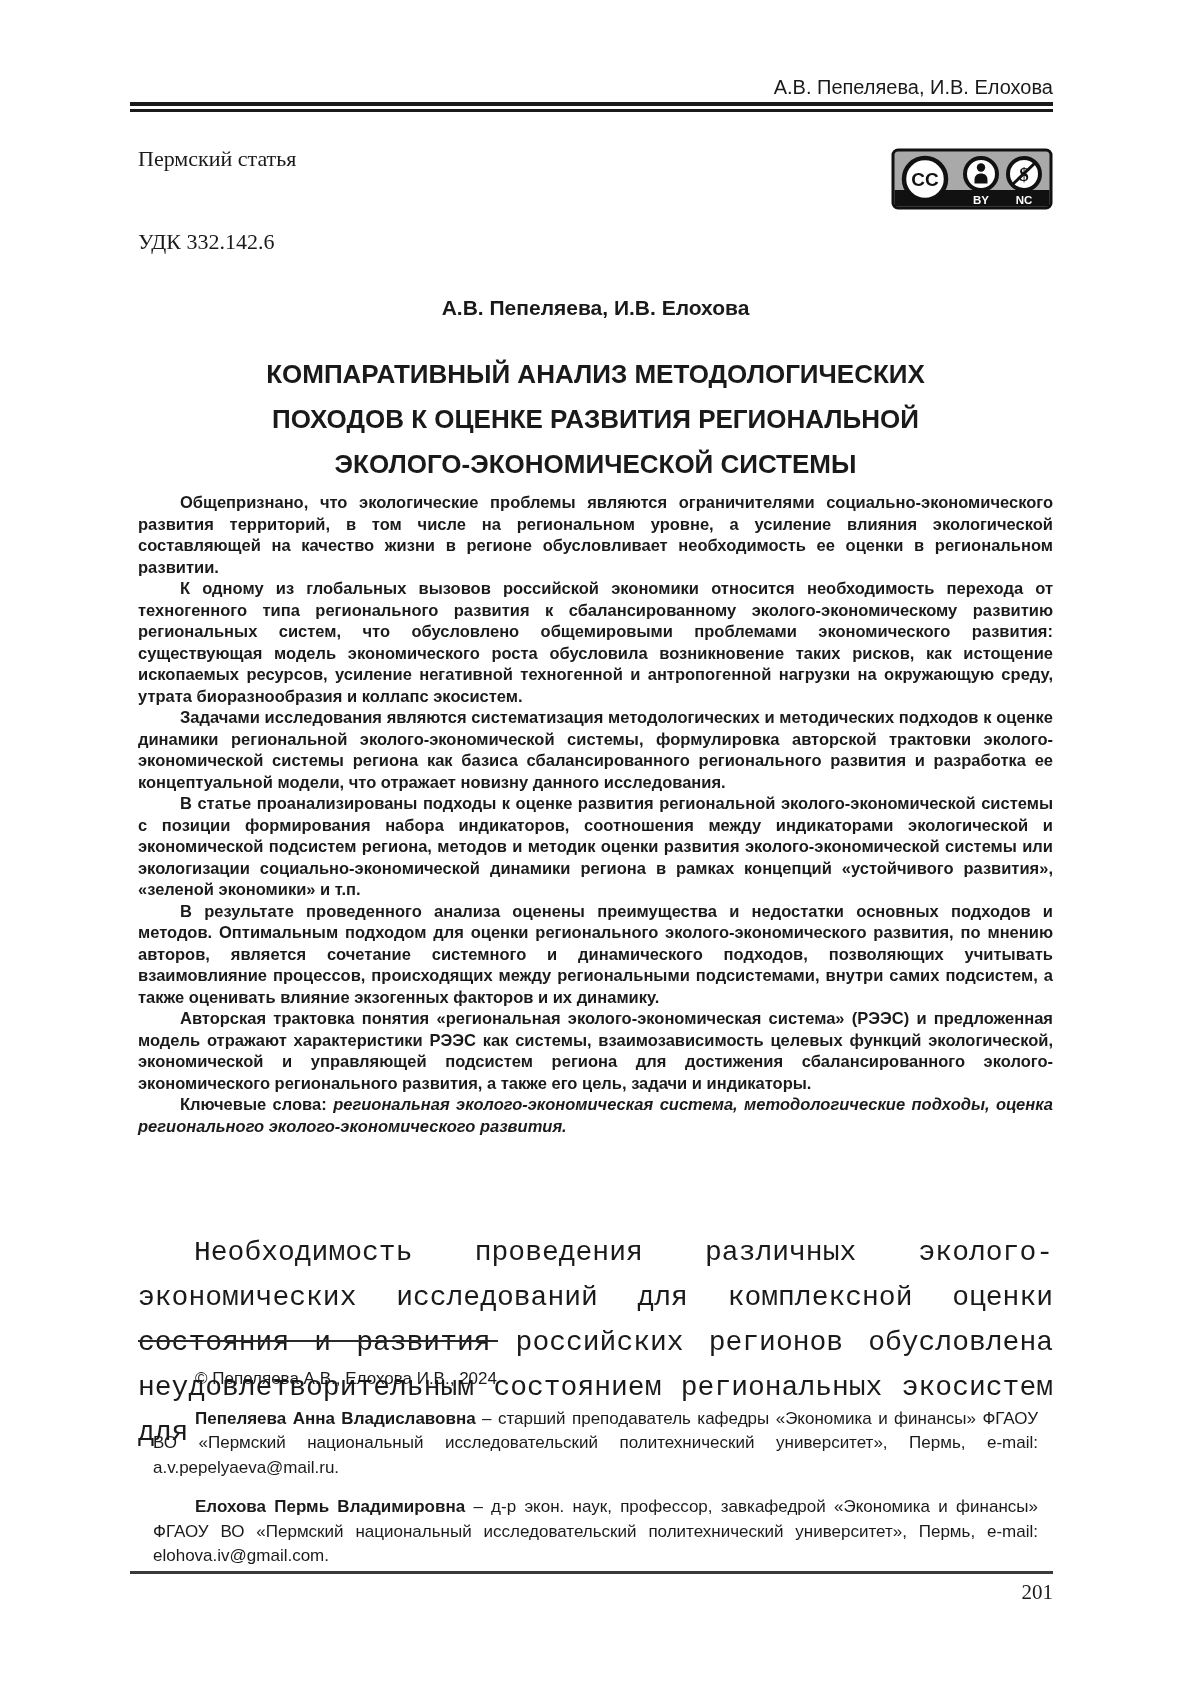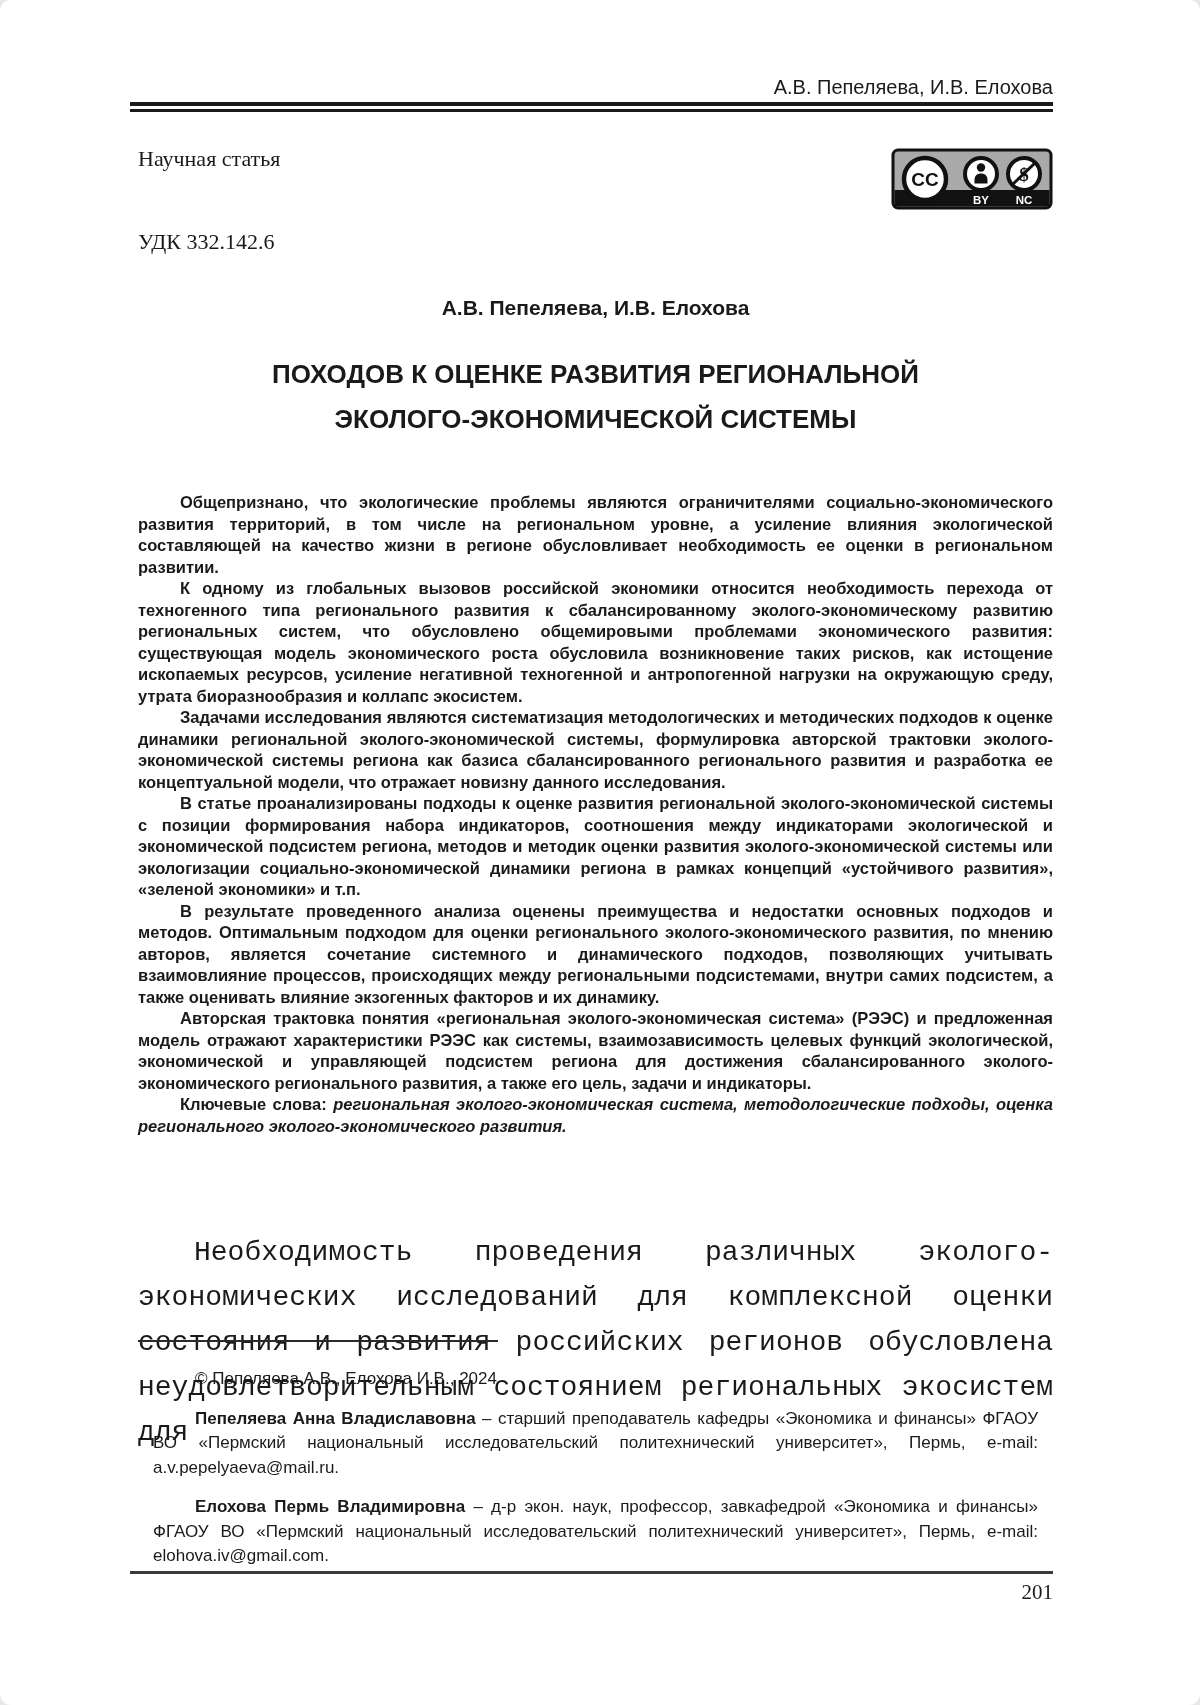--- a/index.html
+++ b/index.html
@@ -4,21 +4,20 @@
 <style>
   html,body{margin:0;padding:0;background:#e8e8e8;}
   .page{
     position:relative;
     width:1200px;height:1705px;
     margin:0 auto;
     background:#ffffff;
     color:#1a1a1a;
     font-family:"Liberation Serif", serif;
     overflow:hidden;
-    border-radius:11px;
   }
 
   .running-head{
     position:absolute;top:76px;right:147px;
     font-family:"Liberation Sans", sans-serif;
     font-size:20px;color:#1a1a1a;
   }
   .head-rule{
     position:absolute;top:102px;left:130px;width:923px;
     height:3px;
@@ -90,21 +89,21 @@
   }
 </style>
 </head>
 <body>
 
 <div class="page">
 
   <div class="running-head">А.В. Пепеляева, И.В. Елохова</div>
   <div class="head-rule"></div>
 
-  <div class="article-type">Научная статья</div>
+  <div class="article-type">Пермский статья</div>
 
   <div class="license-badge">
     <svg width="162" height="62" viewBox="0 0 162 62">
       <rect x="2" y="2" width="158" height="58" rx="5" fill="#a9a9a9" stroke="#111111" stroke-width="3"></rect>
       <rect x="3.5" y="42" width="155" height="16.5" fill="#111111"></rect>
       <g>
         <circle cx="34" cy="31" r="21" fill="#ffffff" stroke="#111111" stroke-width="4.5"></circle>
         <text x="34" y="38" text-anchor="middle" font-family="Liberation Sans, sans-serif" font-size="19" font-weight="bold" fill="#111111">CC</text>
       </g>
       <g>
@@ -120,20 +119,21 @@
       <text x="90" y="55.5" text-anchor="middle" font-family="Liberation Sans, sans-serif" font-size="11.5" font-weight="bold" fill="#ffffff">BY</text>
       <text x="133" y="55.5" text-anchor="middle" font-family="Liberation Sans, sans-serif" font-size="11.5" font-weight="bold" fill="#ffffff">NC</text>
     </svg>
   </div>
 
   <div class="udk-line">УДК 332.142.6</div>
 
   <div class="authors-center">А.В. Пепеляева, И.В. Елохова</div>
 
   <div class="title-block">
+    <div>КОМПАРАТИВНЫЙ АНАЛИЗ МЕТОДОЛОГИЧЕСКИХ</div>
     <div>ПОХОДОВ К ОЦЕНКЕ РАЗВИТИЯ РЕГИОНАЛЬНОЙ</div>
     <div>ЭКОЛОГО-ЭКОНОМИЧЕСКОЙ СИСТЕМЫ</div>
   </div>
 
   <div class="abstract-block">
     <p>Общепризнано, что экологические проблемы являются ограничителями социально-экономического развития территорий, в том числе на региональном уровне, а усиление влияния экологической составляющей на качество жизни в регионе обусловливает необходимость ее оценки в региональном развитии.</p>
     <p>К одному из глобальных вызовов российской экономики относится необходимость перехода от техногенного типа регионального развития к сбалансированному эколого-экономическому развитию региональных систем, что обусловлено общемировыми проблемами экономического развития: существующая модель экономического роста обусловила возникновение таких рисков, как истощение ископаемых ресурсов, усиление негативной техногенной и антропогенной нагрузки на окружающую среду, утрата биоразнообразия и коллапс экосистем.</p>
     <p>Задачами исследования являются систематизация методологических и методических подходов к оценке динамики региональной эколого-экономической системы, формулировка авторской трактовки эколого-экономической системы региона как базиса сбалансированного регионального развития и разработка ее концептуальной модели, что отражает новизну данного исследования.</p>
     <p>В статье проанализированы подходы к оценке развития региональной эколого-экономической системы с позиции формирования набора индикаторов, соотношения между индикаторами экологической и экономической подсистем региона, методов и методик оценки развития эколого-экономической системы или экологизации социально-экономической динамики региона в рамках концепций «устойчивого развития», «зеленой экономики» и т.п.</p>
     <p>В результате проведенного анализа оценены преимущества и недостатки основных подходов и методов. Оптимальным подходом для оценки регионального эколого-экономического развития, по мнению авторов, является сочетание системного и динамического подходов, позволяющих учитывать взаимовлияние процессов, происходящих между региональными подсистемами, внутри самих подсистем, а также оценивать влияние экзогенных факторов и их динамику.</p>

